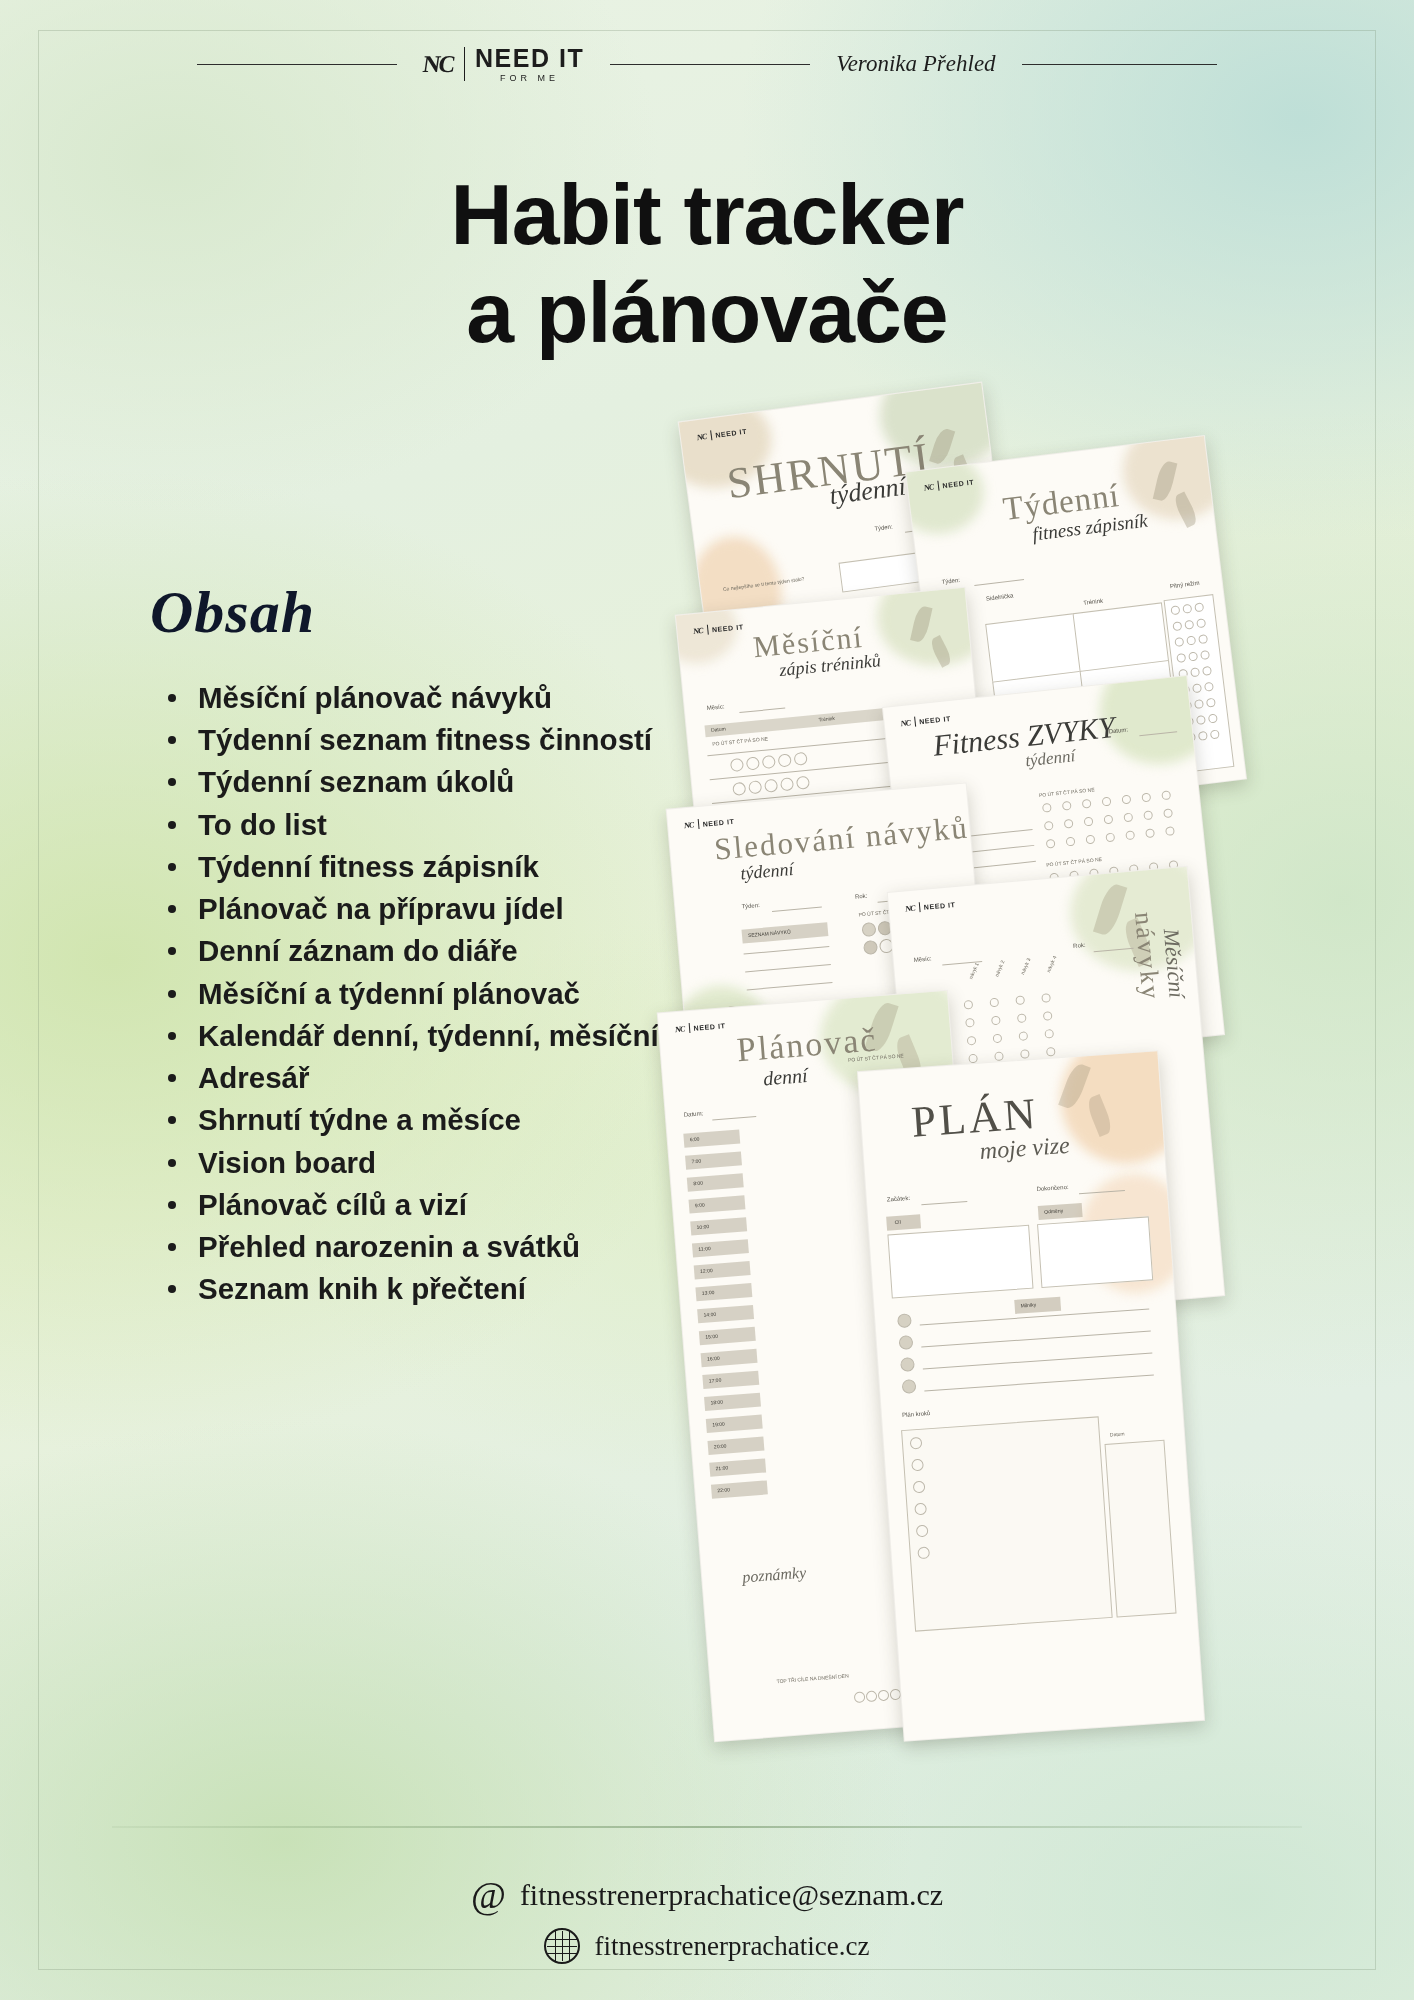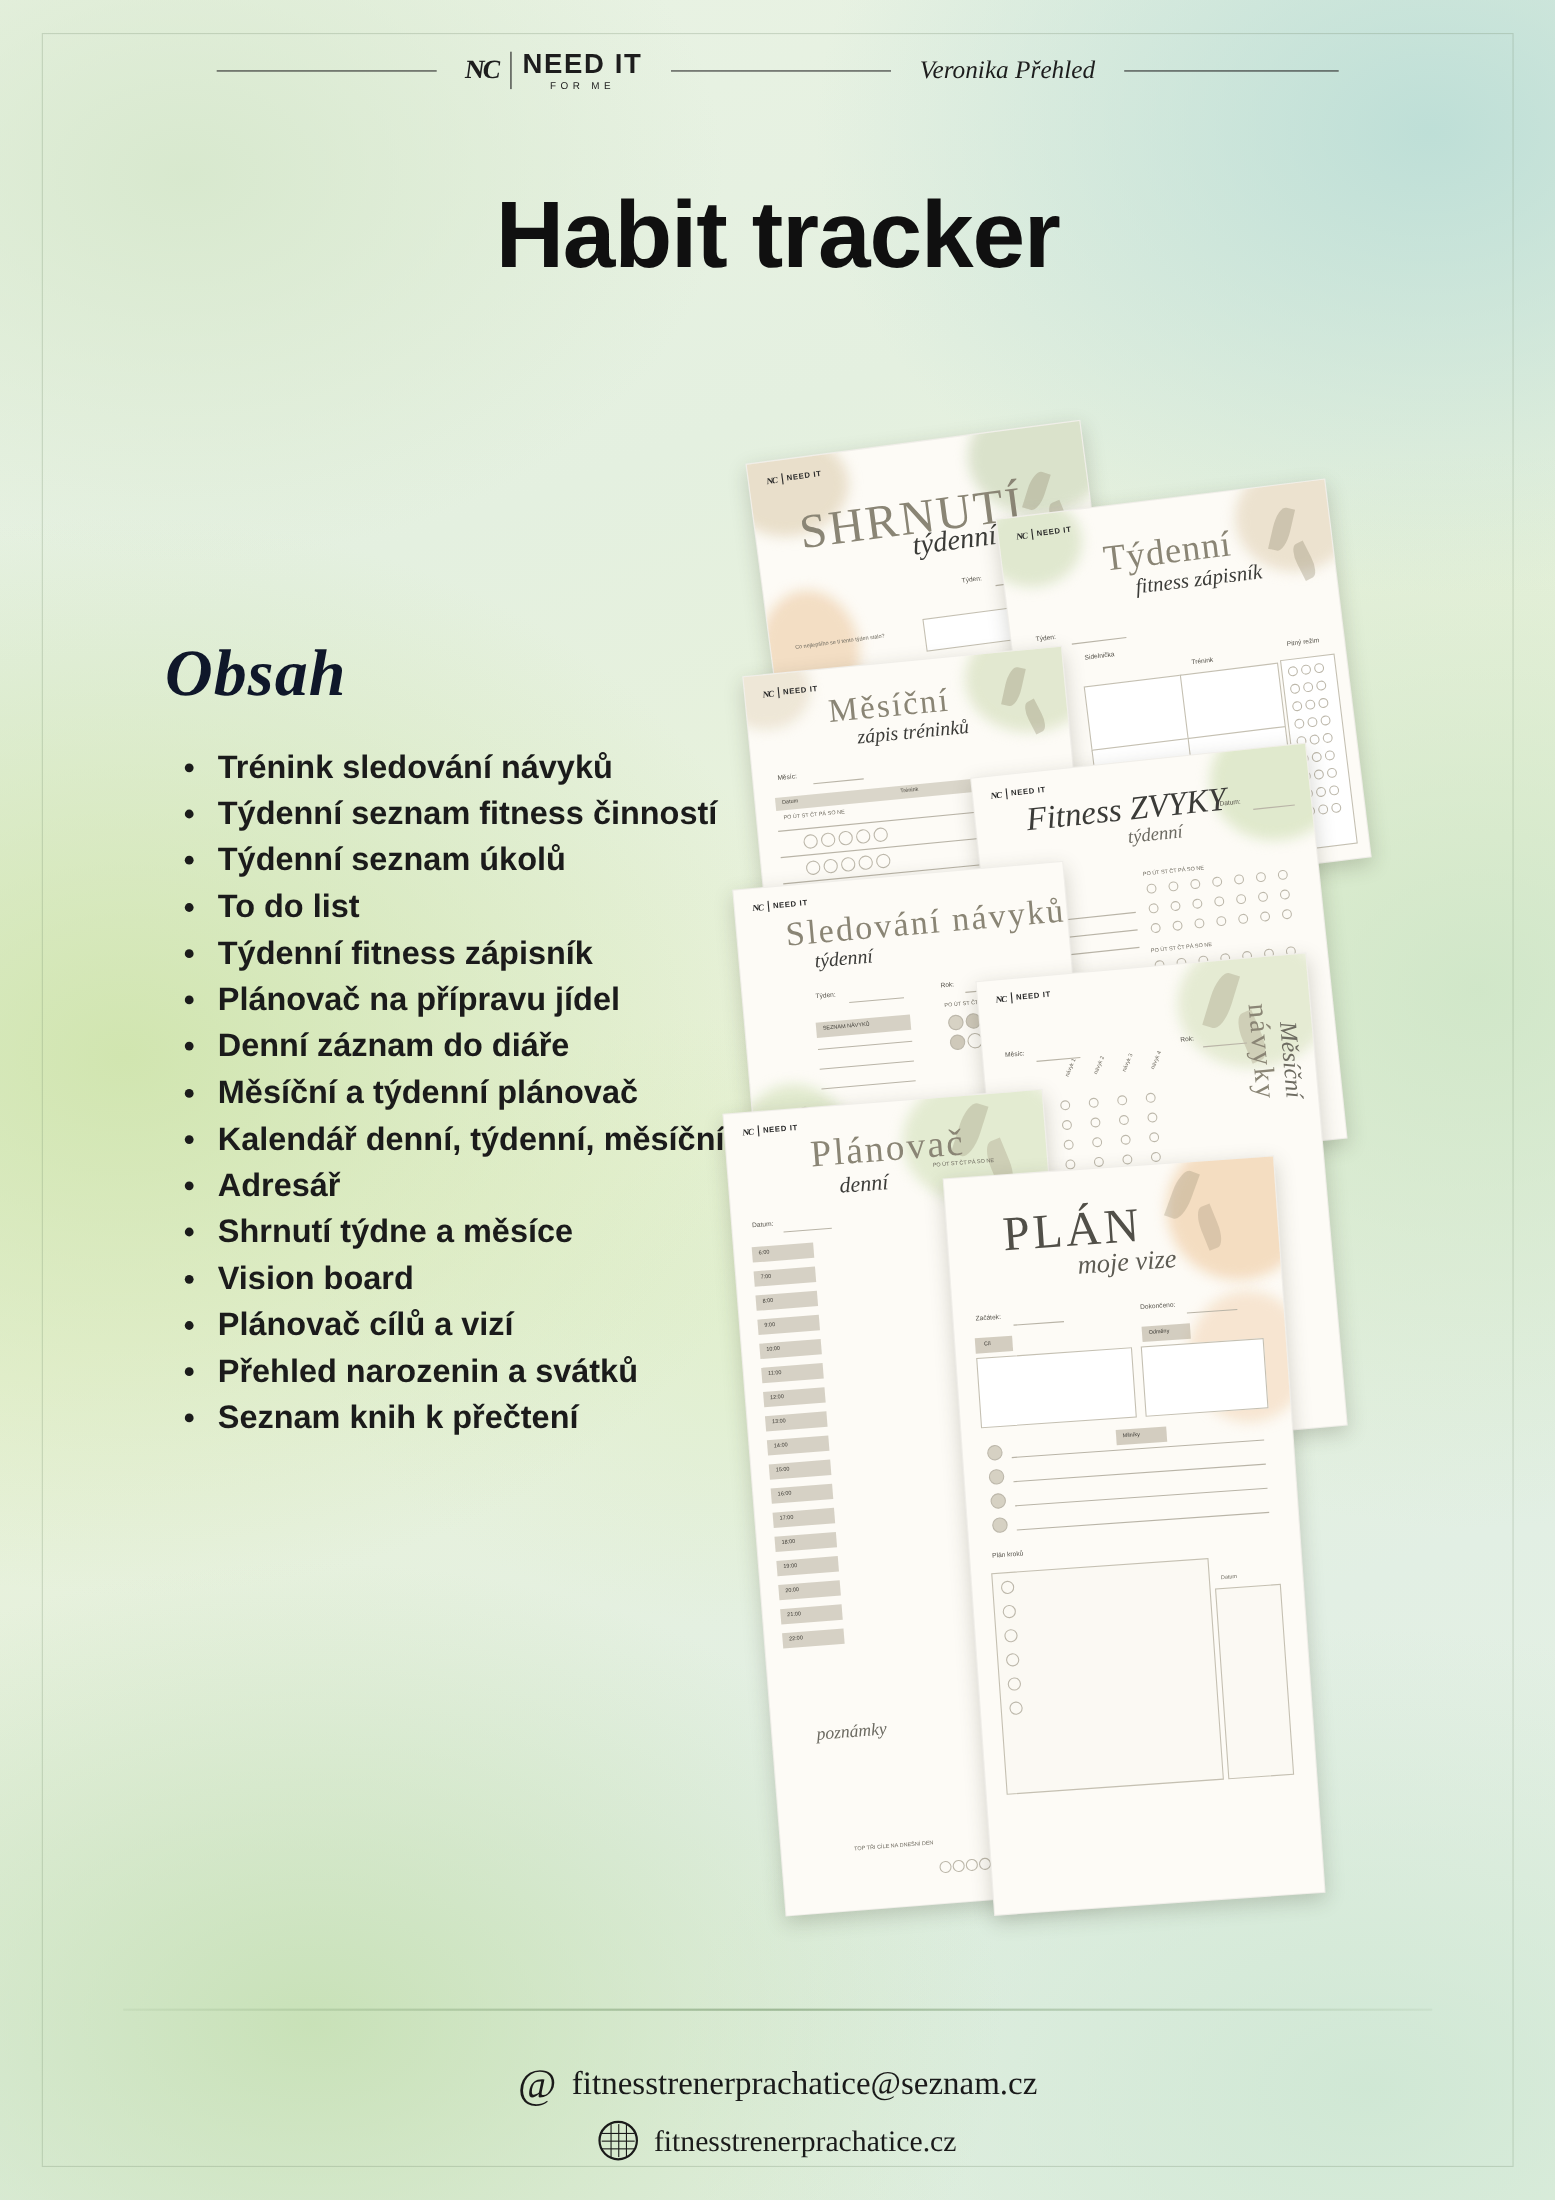--- a/index.html
+++ b/index.html
@@ -316,25 +316,26 @@
       <div class="logo-sub">FOR ME</div>
     </div>
   </div>
   <div class="hr-line hline-2"></div>
   <div class="author">Veronika Přehled</div>
   <div class="hr-line hline-3"></div>
 </div>
 
 <div class="title">
   <div>Habit tracker</div>
+  <div>a plánovače</div>
 </div>
 
 <div class="obsah-heading">Obsah</div>
 <ul class="obsah-list">
-  <li>Trénink sledování návyků</li>
+  <li>Měsíční plánovač návyků</li>
   <li>Týdenní seznam fitness činností</li>
   <li>Týdenní seznam úkolů</li>
   <li>To do list</li>
   <li>Týdenní fitness zápisník</li>
   <li>Plánovač na přípravu jídel</li>
   <li>Denní záznam do diáře</li>
   <li>Měsíční a týdenní plánovač</li>
   <li>Kalendář denní, týdenní, měsíční</li>
   <li>Adresář</li>
   <li>Shrnutí týdne a měsíce</li>

